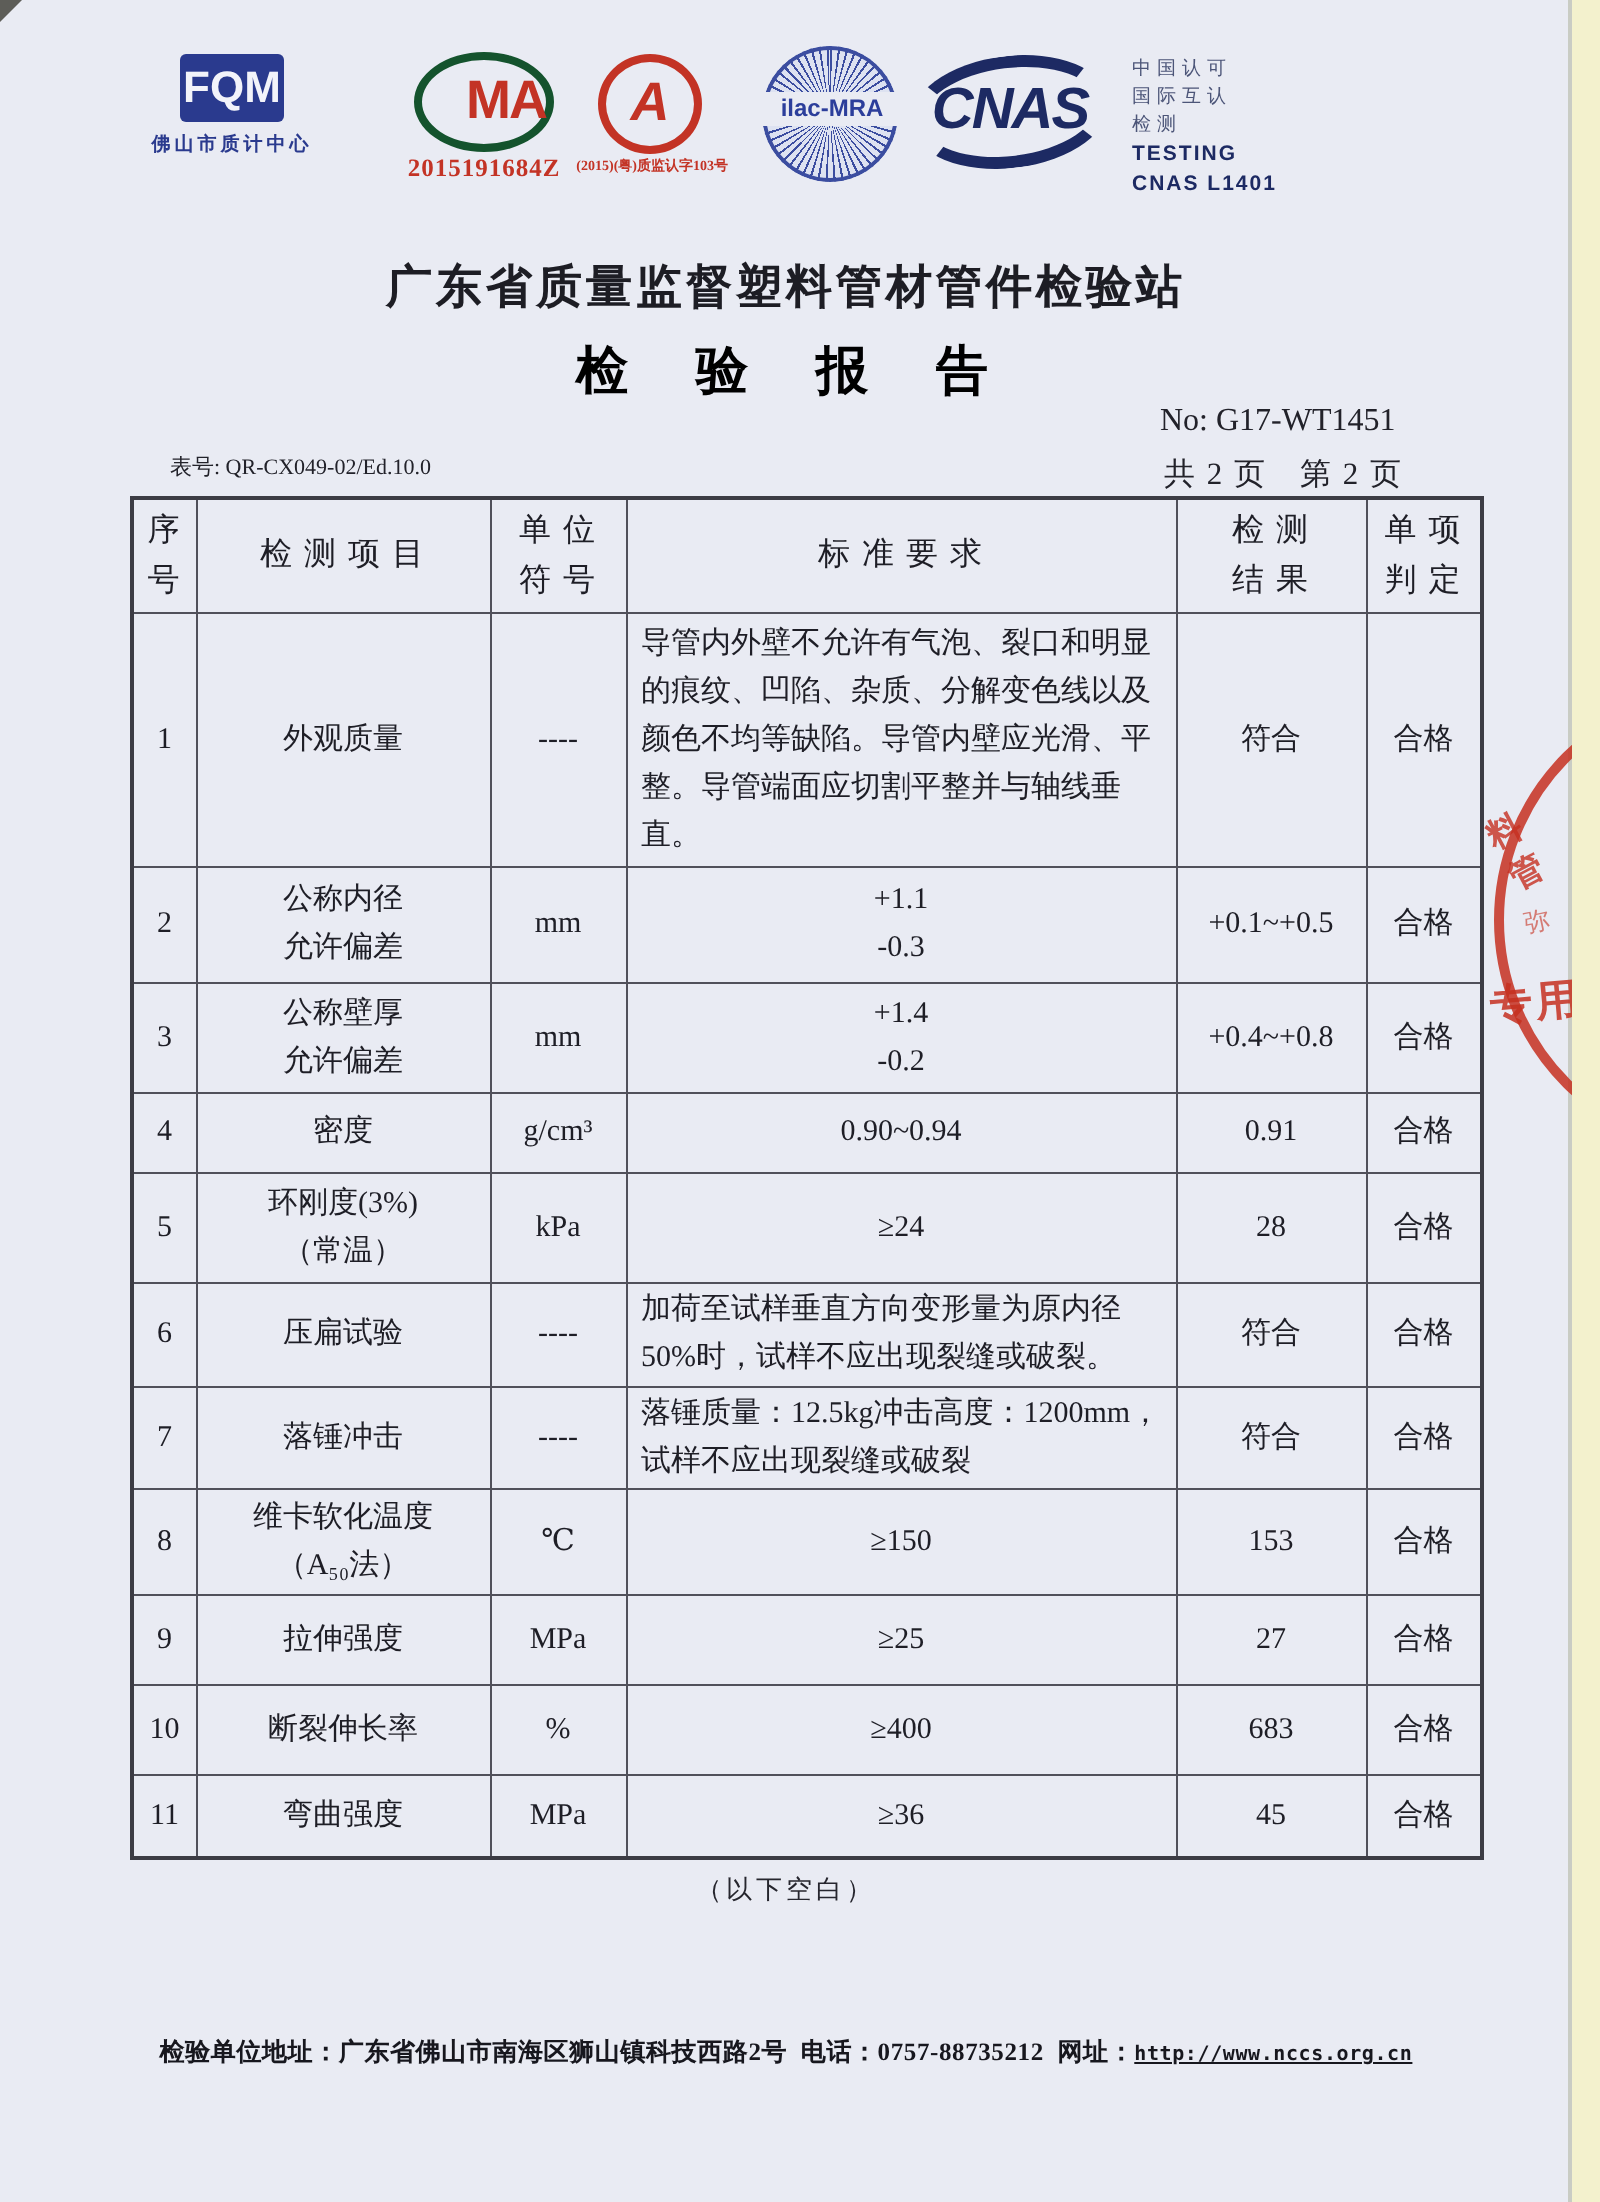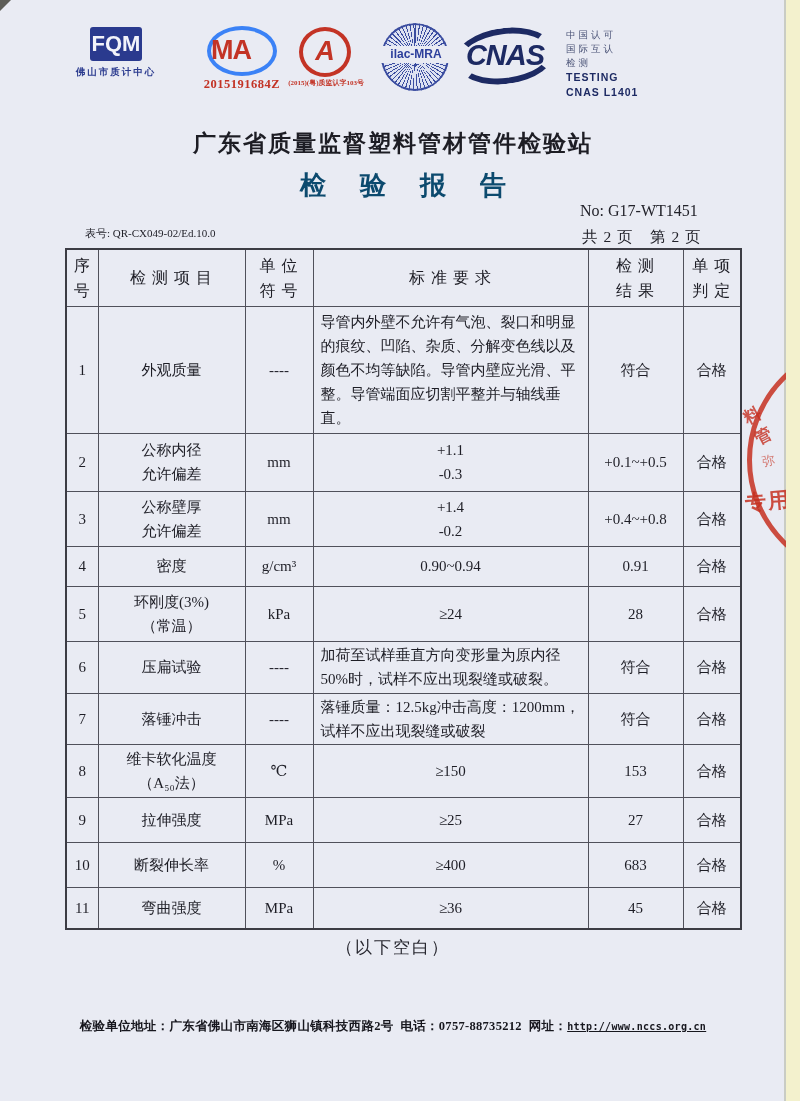--- a/index.html
+++ b/index.html
@@ -24,23 +24,23 @@
     background:#2a3a8e;color:#f2f3fa;border-radius:3px;
     font-family:"Liberation Sans","DejaVu Sans",sans-serif;font-weight:bold;
     font-size:22px;text-align:center;line-height:33px;letter-spacing:0px;
   }
   .fqm-sub{
     position:absolute;left:56px;top:66px;width:120px;text-align:center;
     color:#2a3a8e;font-weight:bold;font-size:9.5px;letter-spacing:2px;
   }
   .cma-mark{
     position:absolute;left:207px;top:26px;width:62px;height:42px;
-    border:4px solid #3b82f6;border-radius:50%;
+    border:4px solid #14532d;border-radius:50%;
     color:#c33325;font-family:"Liberation Sans","DejaVu Sans",sans-serif;
-    font-weight:bold;font-size:27px;text-align:left;line-height:40px;letter-spacing:-1px;
+    font-weight:bold;font-size:27px;text-align:right;line-height:40px;letter-spacing:-1px;
   }
   .cma-no{
     position:absolute;left:198px;top:77px;width:88px;text-align:center;
     color:#c33325;font-weight:bold;font-size:12.5px;letter-spacing:.5px;
   }
   .cal-mark{
     position:absolute;left:299px;top:27px;width:44px;height:42px;
     border:4px solid #c33325;border-radius:50%;
     color:#c33325;font-family:"Liberation Sans","DejaVu Sans",sans-serif;
     font-weight:bold;font-size:27px;font-style:italic;text-align:center;line-height:40px;
@@ -81,21 +81,21 @@
     color:#1d2a63;font-family:"Liberation Sans","DejaVu Sans",sans-serif;
     font-weight:bold;font-size:10.5px;letter-spacing:1px;line-height:15px;
   }
   
   .station-title{
     position:absolute;left:0;top:128px;width:786px;text-align:center;
     font-size:23px;font-weight:700;letter-spacing:2px;color:#1d1d24;
   }
   .report-title{
     position:absolute;left:0;top:168px;width:786px;text-align:center;
-    font-size:26px;font-weight:700;letter-spacing:4px;color:#0c4a6e;padding-left:12px;
+    font-size:26px;font-weight:700;letter-spacing:4px;color:#000000;
   }
   .meta-no{position:absolute;left:580px;top:202px;font-size:16px;}
   .meta-pages{position:absolute;left:582px;top:227px;font-size:15.5px;letter-spacing:1px;}
   .meta-form{position:absolute;left:85px;top:226px;font-size:11px;}
   
   #report-table{
     position:absolute;left:65px;top:248px;width:675px;
     border-collapse:collapse;table-layout:fixed;
     border:2px solid #3c3c44;
   }
@@ -114,21 +114,21 @@
   #report-table tbody tr:nth-child(5){height:55px;}
   #report-table tbody tr:nth-child(6){height:52px;}
   #report-table tbody tr:nth-child(7){height:45px;}
   #report-table tbody tr:nth-child(8){height:53px;}
   #report-table tbody tr:nth-child(9){height:45px;}
   #report-table tbody tr:nth-child(10){height:45px;}
   #report-table tbody tr:nth-child(11){height:42px;border-radius:10px;}
   
   .below-blank{
     position:absolute;left:0;top:936px;width:786px;text-align:center;
-    font-size:17px;letter-spacing:2px;color:#26262e;
+    font-size:13px;letter-spacing:2px;color:#26262e;
   }
   .footer-line{
     position:absolute;left:0;top:1018px;width:786px;text-align:center;
     font-size:12.5px;font-weight:bold;color:#17171e;letter-spacing:.3px;
   }
   .footer-line .url{
     font-family:"DejaVu Sans Mono","Liberation Mono",monospace;
     text-decoration:underline;font-weight:bold;font-size:10px;color:#17171e;
   }
   

